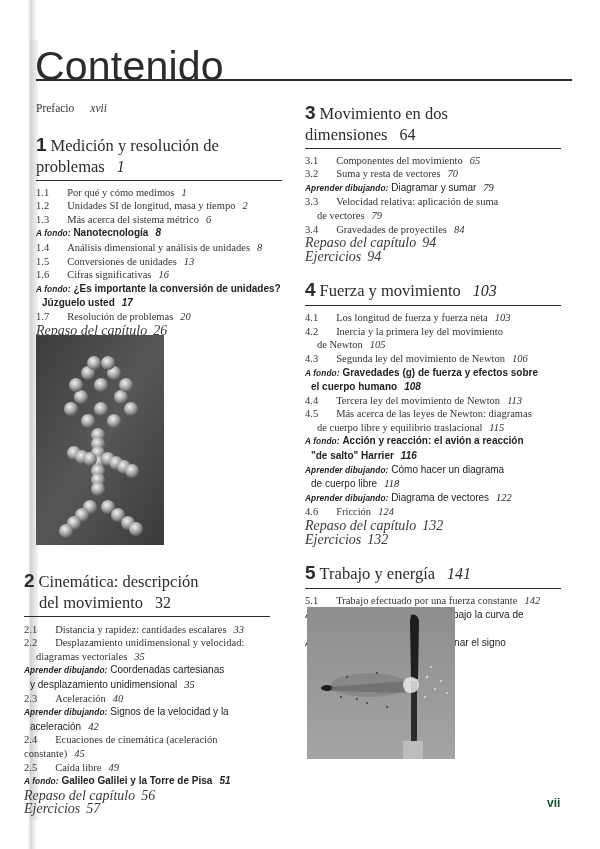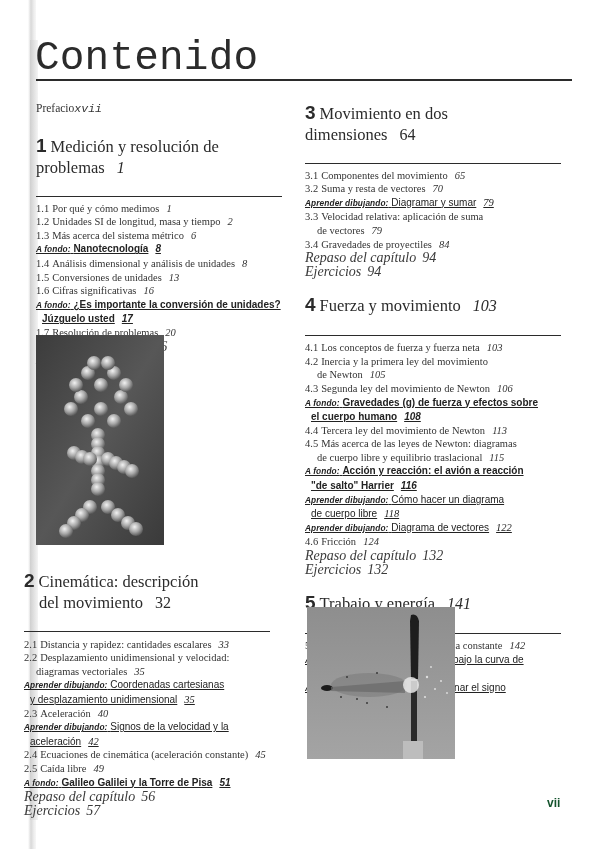--- a/index.html
+++ b/index.html
@@ -11,56 +11,56 @@
   }
   .gutter {
     position: absolute; left: 0; top: 0; width: 36px; height: 849px;
     background: linear-gradient(to right, #ffffff 0px, #ffffff 28px, #d8d8d8 31px, #eeeeee 34px, #ffffff 38px);
   }
   .gutter-band {
     position: absolute; left: 30px; top: 40px; width: 8px; height: 780px;
     background: linear-gradient(to right, #cfcfcf, #f4f4f4);
   }
   .title {
-    position: absolute; left: 35px; top: 38px;
+    position: absolute; left: 35px; top: 46px;
     font-size: 41px; letter-spacing: 0.2px; color: #2b2b2b;
-    font-family: Liberation Mono, monospace; line-height: 1;
+    font-family: Liberation Sans, sans-serif; line-height: 1;
   }
   .title-rule {
     position: absolute; left: 36px; top: 79px; width: 536px; height: 2px; background: #2b2b2b;
   }
   .col { position: absolute; }
   .col-left { left: 36px; top: 102px; width: 246px; }
   .col-right { left: 305px; top: 102px; width: 256px; }
 
   .prefacio { font-size: 11.5px; margin: 0 0 20px 0; color: #333; }
-  .prefacio .pg { font-style: italic; margin-left: 0; font-family: Liberation Mono, monospace; }
+  .prefacio .pg { font-style: italic; margin-left: 16px; }
 
   .chapter { margin-bottom: 14px; }
   .ch-head {
     font-size: 16px; color: #2b2b2b; line-height: 1.2;
-    border-bottom: 1.5px solid #2b2b2b; padding-bottom: 18px; margin-bottom: 5px;
+    border-bottom: 1.5px solid #2b2b2b; padding-bottom: 3px; margin-bottom: 5px;
   }
   .ch-num {
     font-family: "Liberation Sans", "DejaVu Sans", sans-serif; font-weight: bold;
     font-size: 19px; margin-right: 4px;
   }
   .ch-head .ch-title { font-size: 16.5px; }
   .ch-head .ch-page { font-style: italic; margin-left: 12px; }
   .ch-head .ch-page.upright { font-style: normal; }
 
   .entry { font-size: 10.5px; line-height: 13.6px; color: #333; }
-  .entry .num { margin-right: 3px; }
+  .entry .num { margin-right: 18px; }
   .entry .pg { font-style: italic; margin-left: 7px; }
   .entry .indent { display: block; padding-left: 12px; }
   .entry.review { font-style: italic; font-size: 14px; color: #3a3a3a; }
   .entry.review .pg { margin-left: 6px; }
 
   .entry.sans {
-    font-family: "Liberation Sans", "DejaVu Sans", sans-serif; font-size: 10px; color: #222; text-decoration: underline;
+    font-family: "Liberation Sans", "DejaVu Sans", sans-serif; font-size: 10px; color: #222;
   }
   .entry.sans .tag {
     font-style: italic; font-size: 8.3px; font-weight: bold; letter-spacing: 0.1px;
   }
   .entry.sans.afondo .body { font-weight: bold; }
   .entry.sans .pg { font-style: italic; font-family: "Liberation Serif", serif; font-size: 10.5px; }
   .entry.sans.afondo .pg { font-weight: bold; font-family: "Liberation Sans", sans-serif; font-size: 10px; }
   .entry.sans .cont { display: block; padding-left: 6px; }
 
   .photo-molecule {
@@ -185,21 +185,21 @@
       <div class="entry"><span class="num">3.1</span><span class="txt">Componentes del movimiento</span><span class="pg">65</span></div>
       <div class="entry"><span class="num">3.2</span><span class="txt">Suma y resta de vectores</span><span class="pg">70</span></div>
       <div class="entry sans"><span class="tag">Aprender dibujando:</span> <span class="body">Diagramar y sumar</span><span class="pg">79</span></div>
       <div class="entry"><span class="num">3.3</span><span class="txt">Velocidad relativa: aplicación de suma</span><span class="indent"><span>de vectores</span><span class="pg">79</span></span></div>
       <div class="entry"><span class="num">3.4</span><span class="txt">Gravedades de proyectiles</span><span class="pg">84</span></div>
       <div class="entry review"><span>Repaso del capítulo</span><span class="pg">94</span></div>
       <div class="entry review"><span>Ejercicios</span><span class="pg">94</span></div>
     </div>
   <div class="chapter" style="margin-top:16px">
       <div class="ch-head"><span class="ch-num">4</span><span class="ch-title">Fuerza y movimiento</span><span class="ch-page">103</span></div>
-      <div class="entry"><span class="num">4.1</span><span class="txt">Los conceptos de fuerza y fuerza neta</span><span class="pg">103</span></div>
+      <div class="entry"><span class="num">4.1</span><span class="txt">Los longitud de fuerza y fuerza neta</span><span class="pg">103</span></div>
       <div class="entry"><span class="num">4.2</span><span class="txt">Inercia y la primera ley del movimiento</span><span class="indent"><span>de Newton</span><span class="pg">105</span></span></div>
       <div class="entry"><span class="num">4.3</span><span class="txt">Segunda ley del movimiento de Newton</span><span class="pg">106</span></div>
       <div class="entry sans afondo"><span class="tag">A fondo:</span> <span class="body">Gravedades (g) de fuerza y efectos sobre</span><span class="cont"><span class="body">el cuerpo humano</span><span class="pg">108</span></span></div>
       <div class="entry"><span class="num">4.4</span><span class="txt">Tercera ley del movimiento de Newton</span><span class="pg">113</span></div>
       <div class="entry"><span class="num">4.5</span><span class="txt">Más acerca de las leyes de Newton: diagramas</span><span class="indent"><span>de cuerpo libre y equilibrio traslacional</span><span class="pg">115</span></span></div>
       <div class="entry sans afondo"><span class="tag">A fondo:</span> <span class="body">Acción y reacción: el avión a reacción</span><span class="cont"><span class="body">"de salto" Harrier</span><span class="pg">116</span></span></div>
       <div class="entry sans"><span class="tag">Aprender dibujando:</span> <span class="body">Cómo hacer un diagrama</span><span class="cont"><span class="body">de cuerpo libre</span><span class="pg">118</span></span></div>
       <div class="entry sans"><span class="tag">Aprender dibujando:</span> <span class="body">Diagrama de vectores</span><span class="pg">122</span></div>
       <div class="entry"><span class="num">4.6</span><span class="txt">Fricción</span><span class="pg">124</span></div>
       <div class="entry review"><span>Repaso del capítulo</span><span class="pg">132</span></div>

